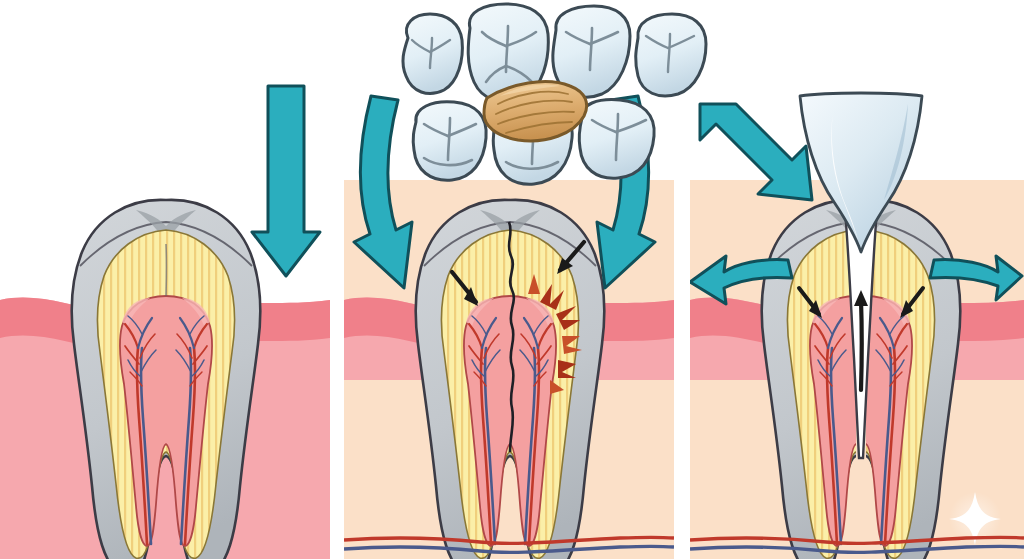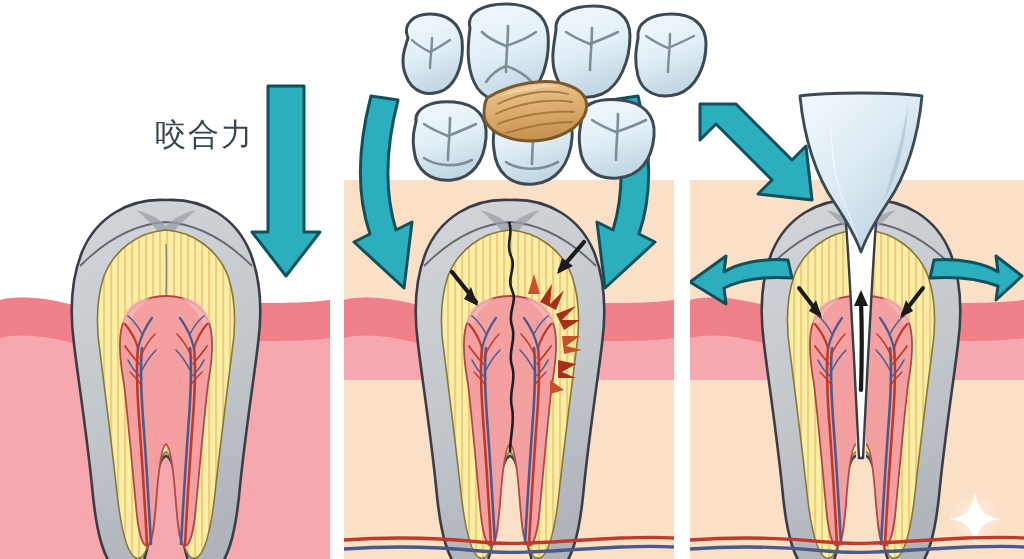--- a/index.html
+++ b/index.html
@@ -367,15 +367,14 @@
     </g>
     <g clip-path="url(#clipP3)">
       <path d="M 690,540 C 746,536 786,538 826,542 C 866,546 916,540 966,538 C 996,537 1010,537 1024,538" fill="none" stroke="#C0392B" stroke-width="3.4"></path>
       <path d="M 690,549 C 746,545 786,547 826,551 C 866,555 916,549 966,547 C 996,546 1010,546 1024,547" fill="none" stroke="#4A5A8C" stroke-width="3.4"></path>
     </g>
 
     <rect x="330" y="180" width="14" height="379" fill="#ffffff"></rect>
     <rect x="674" y="180" width="16" height="379" fill="#ffffff"></rect>
   </svg>
 
-  <div class="lbl" style="left:155px; top:114px;">咬合力</div>
 
 </div>
 
 </body></html>

